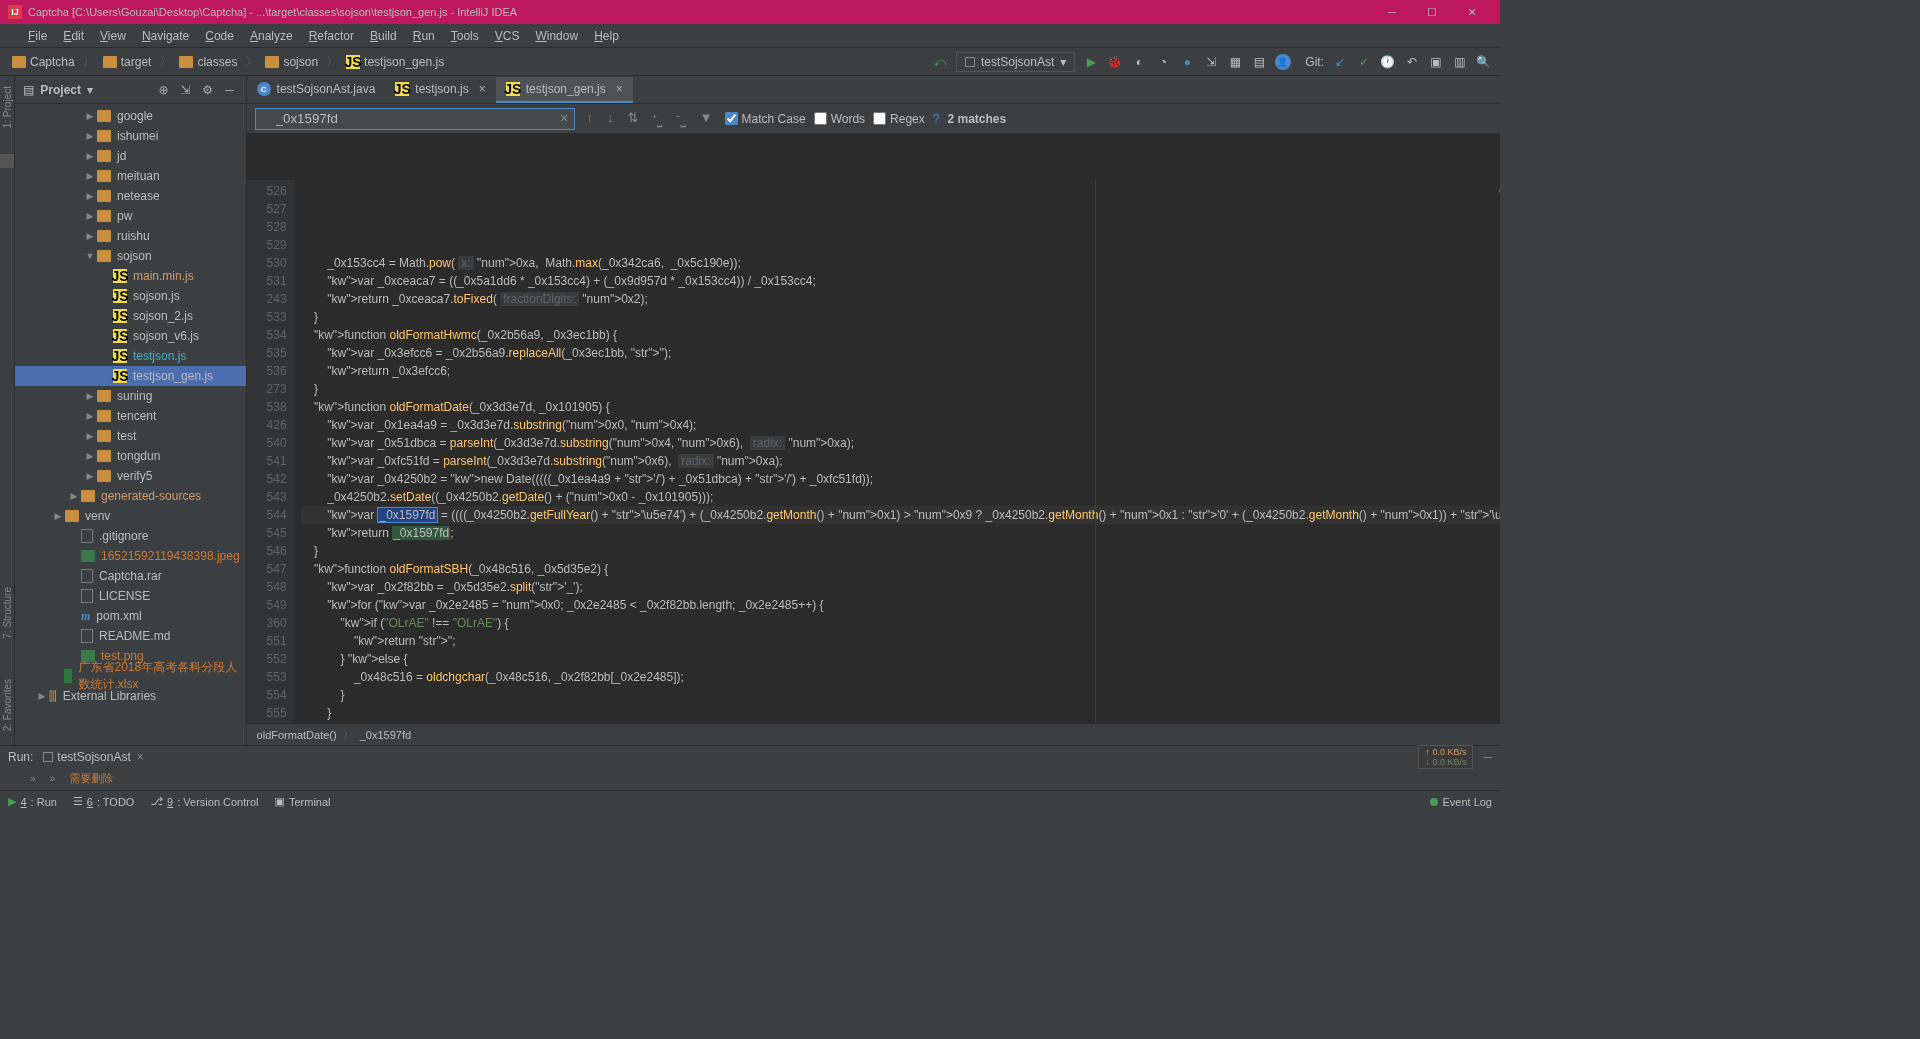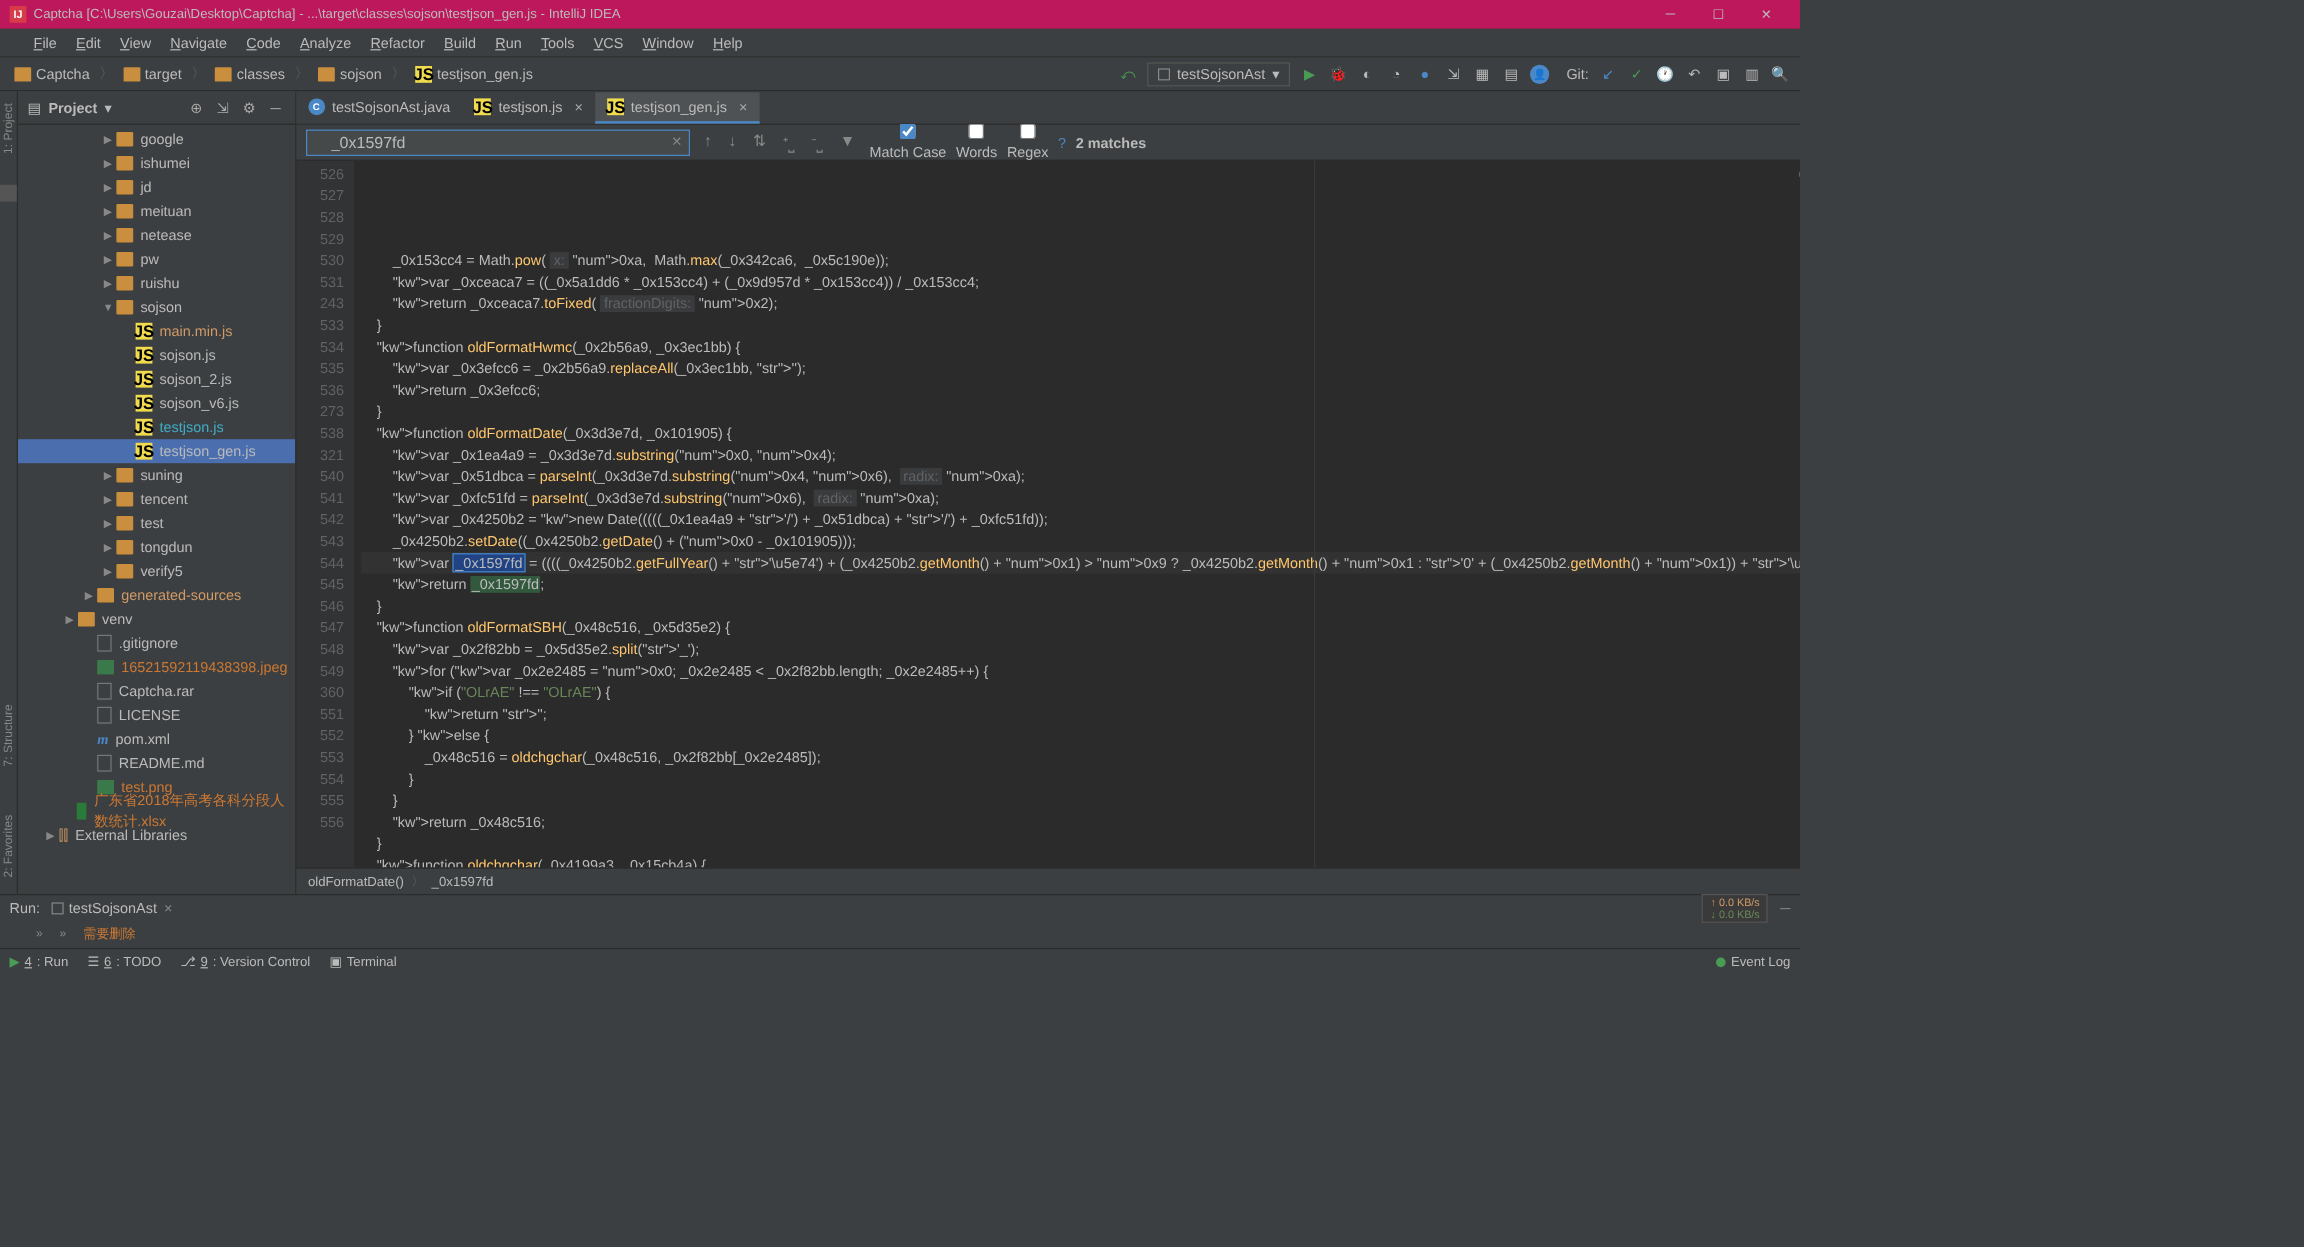--- a/index.html
+++ b/index.html
@@ -61,25 +61,25 @@
 .java-icon { width: 14px; height: 14px; background: #4a88c7; border-radius: 50%; display: inline-flex; align-items: center; justify-content: center; color: white; font-size: 8px; font-weight: bold; }
 
 
 .find-bar { height: 30px; background: #3c3f41; display: flex; align-items: center; padding: 0 8px; gap: 8px; border-bottom: 1px solid #2b2b2b; }
 .find-input { background: #45494a; border: 1px solid #4a88c7; color: #bbb; padding: 2px 20px 2px 20px; width: 320px; height: 22px; position: relative; }
 .find-input-wrap { position: relative; }
 .find-input-wrap .search-icon { position: absolute; left: 6px; top: 4px; color: #888; font-size: 11px; }
 .find-input-wrap .clear-icon { position: absolute; right: 6px; top: 4px; color: #888; font-size: 11px; cursor: pointer; }
 .find-nav { display: flex; gap: 6px; }
 .find-nav .nav-btn { color: #888; cursor: pointer; padding: 2px 4px; font-size: 13px; }
-.find-check { display: flex; align-items: center; gap: 4px; flex-direction: column; }
+.find-check { display: flex; align-items: center; gap: 4px; }
 .find-close { margin-left: auto; color: #888; cursor: pointer; padding: 0 6px; }
 
 
-.code-wrap { flex: 1; display: flex; overflow: hidden; position: relative; }
+.code-wrap { flex: 1; display: flex; overflow: hidden; position: relative; margin-top: 46px; }
 .gutter { width: 48px; background: #313335; color: #606366; text-align: right; padding: 2px 8px 2px 0; font-family: 'Consolas', monospace; font-size: 12px; line-height: 18px; }
 .code { flex: 1; background: #2b2b2b; padding: 2px 0 2px 6px; font-family: 'Consolas', monospace; font-size: 12px; line-height: 18px; white-space: pre; overflow: hidden; position: relative; }
 .off-label { position: absolute; right: 14px; top: 2px; font-size: 9px; color: #666; }
 .code .line { height: 18px; }
 .code .line.hl { background: #323232; }
 .fn { color: #ffc66d; }
 .str { color: #6a8759; }
 .hint { color: #606366; background: #393b3d; padding: 0 3px; font-style: normal; }
 .hl-box { background: #214283; border: 1px solid #4a88c7; padding: 0 1px; }
 .hl-box2 { background: #32593d; padding: 0 1px; }
@@ -460,21 +460,21 @@
           <div>529</div>
           <div>530</div>
           <div>531</div>
           <div>243</div>
           <div>533</div>
           <div>534</div>
           <div>535</div>
           <div>536</div>
           <div>273</div>
           <div>538</div>
-          <div>321</div>
+          <div>426</div>
           <div>540</div>
           <div>541</div>
           <div>542</div>
           <div>543</div>
           <div>544</div>
           <div>545</div>
           <div>546</div>
           <div>547</div>
           <div>548</div>
           <div>549</div>

